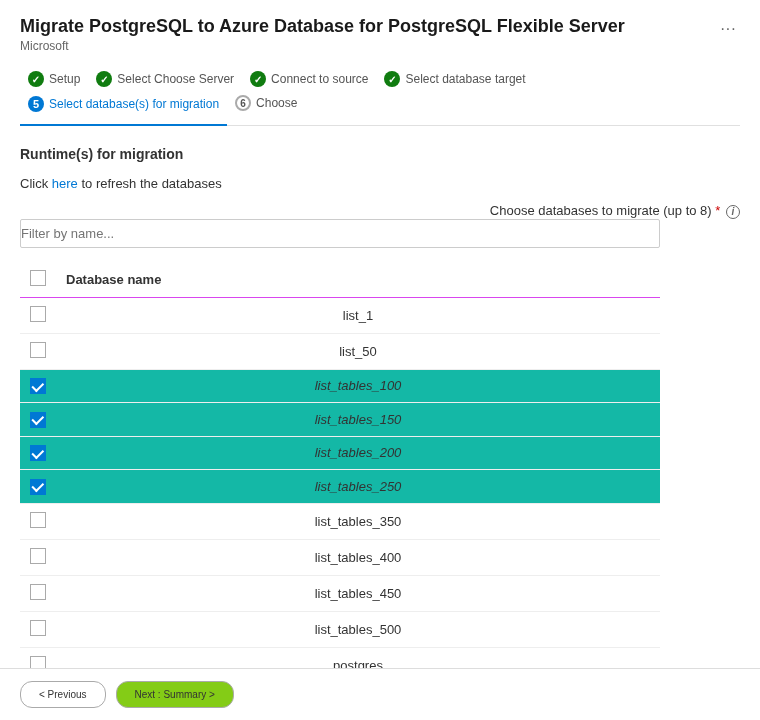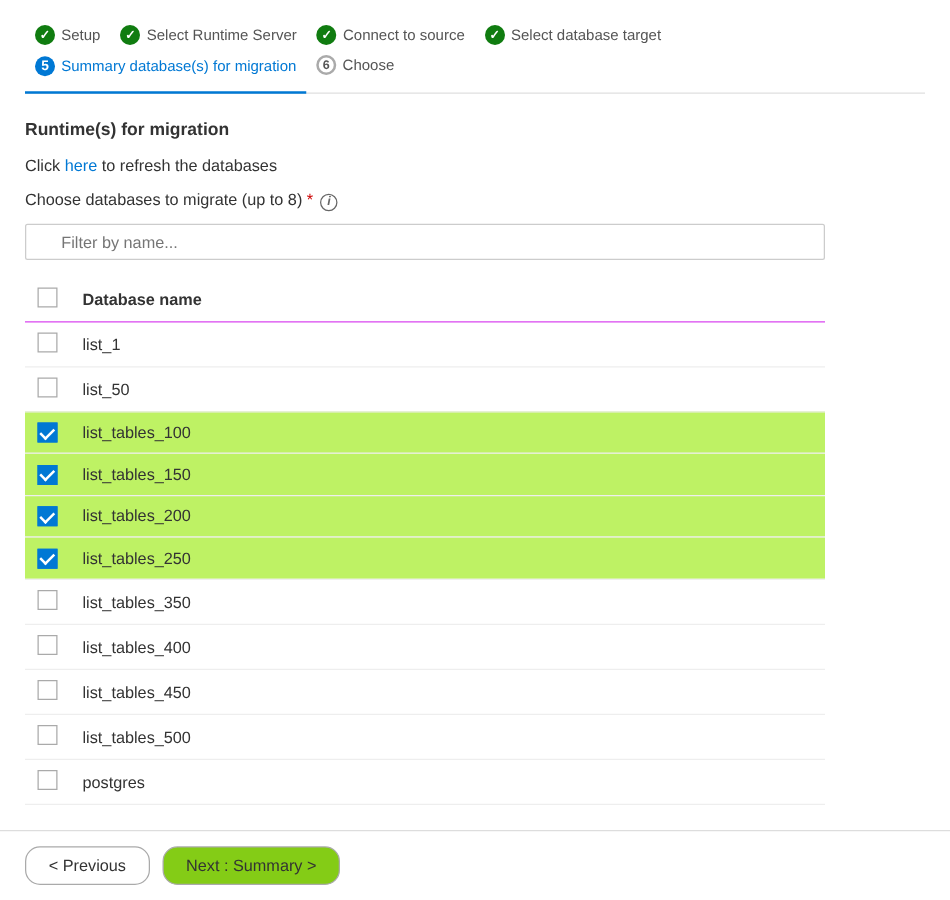--- a/index.html
+++ b/index.html
@@ -84,22 +84,22 @@
       margin-bottom: 12px;
       color: #333;
     }
     .refresh-link {
       color: #0078d4;
       cursor: pointer;
       text-decoration: none;
     }
     .choose-label {
       font-size: 13px;
-      margin-bottom: 10px;
-      color: #333;
+      color: #333;
+      text-align: right;
     }
     .required-star {
       color: #c00;
     }
     .info-icon {
       display: inline-flex;
       align-items: center;
       justify-content: center;
       width: 14px;
       height: 14px;
@@ -108,21 +108,21 @@
       color: #666;
       font-size: 10px;
       font-style: italic;
       font-weight: bold;
       cursor: default;
       margin-left: 2px;
     }
     .filter-input {
       width: 100%;
       max-width: 640px;
-      padding: 6px 28px;
+      padding: 6px 0;
       border: 1px solid #ccc;
       border-radius: 2px;
       font-size: 13px;
       color: #0f766e;
       margin-bottom: 14px;
       outline: none;
     }
     .db-table {
       width: 100%;
       max-width: 640px;
@@ -134,23 +134,25 @@
       font-size: 13px;
       padding: 8px 10px;
       border-bottom: 1px solid #d946ef;
       color: #333;
     }
     .db-table .data-row td {
       padding: 8px 10px;
       border-bottom: 1px solid #eee;
       font-size: 13px;
       color: #333;
+      text-align: center;
     }
     .db-table .data-row.selected-row td {
-      background: #bef264;
+      background: #14b8a6;
+      font-style: italic;
     }
     .db-table .data-row td:first-child {
       width: 36px;
     }
     .cb {
       width: 16px;
       height: 16px;
       border: 1.5px solid #aaa;
       background: #fff;
       display: inline-flex;
@@ -178,21 +180,21 @@
       left: 0;
       width: 760px;
       background: #fff;
       border-top: 1px solid #ddd;
       padding: 12px 20px;
       display: flex;
       gap: 10px;
     }
     .footer-btn {
       padding: 7px 18px;
-      font-size: 13px;
+      font-size: 10px;
       cursor: pointer;
       border-radius: 12px;
       font-family: inherit;
     }
     .footer-btn.secondary {
       background: #fff;
       border: 1px solid #aaa;
       color: #333;
     }
     .footer-btn.primary {
@@ -202,42 +204,49 @@
     }
     .content-area {
       padding-bottom: 70px;
     }
   </style>
 </head>
 <body>
 
 <div class="page-wrapper">
   <div class="content-area">
+    <div style="display:flex; align-items:flex-start; justify-content:space-between;">
+      <div>
+        <div class="page-title">Migrate PostgreSQL to Azure Database for PostgreSQL Flexible Server</div>
+        <div class="page-subtitle">Microsoft</div>
+      </div>
+      <div style="font-size:16px; color:#666; cursor:pointer; padding:4px;">···</div>
+    </div>
 
     <div class="steps-bar">
 
     <div class="step">
           <div class="step-icon done">✓</div>
           <span>Setup</span>
         </div>
         <div class="step">
           <div class="step-icon done">✓</div>
-          <span>Select Runtime Server</span>
+          <span>Select Choose Server</span>
         </div>
         <div class="step">
           <div class="step-icon done">✓</div>
           <span>Connect to source</span>
         </div>
         <div class="step">
           <div class="step-icon done">✓</div>
           <span>Select database target</span>
         </div>
         <div class="step active">
           <div class="step-icon current">5</div>
-          <span>Summary database(s) for migration</span>
+          <span>Select database(s) for migration</span>
         </div>
         <div class="step">
           <div class="step-icon pending">6</div>
           <span>Choose</span>
         </div>
       </div>
 
     <div class="section-title">Runtime(s) for migration</div>
 
     <div class="refresh-line">

